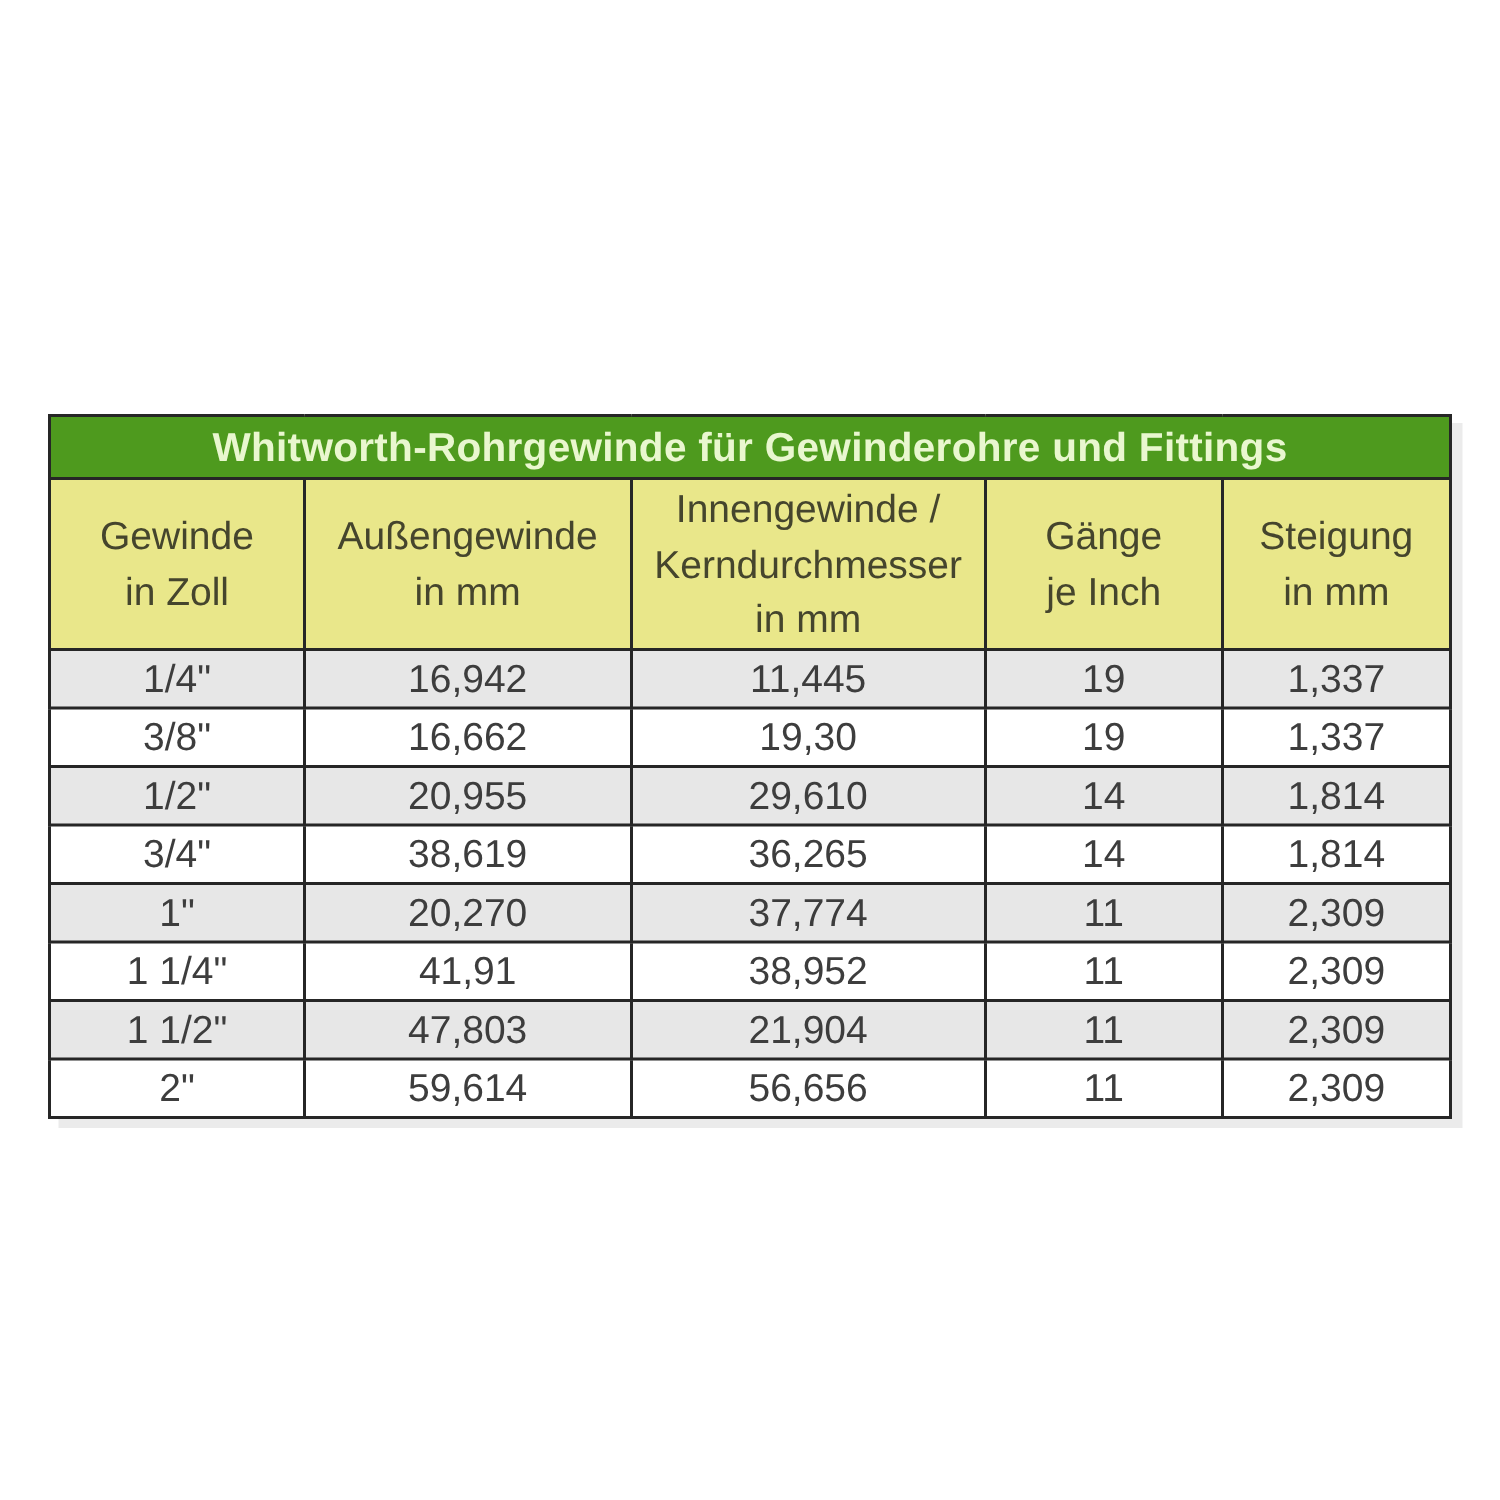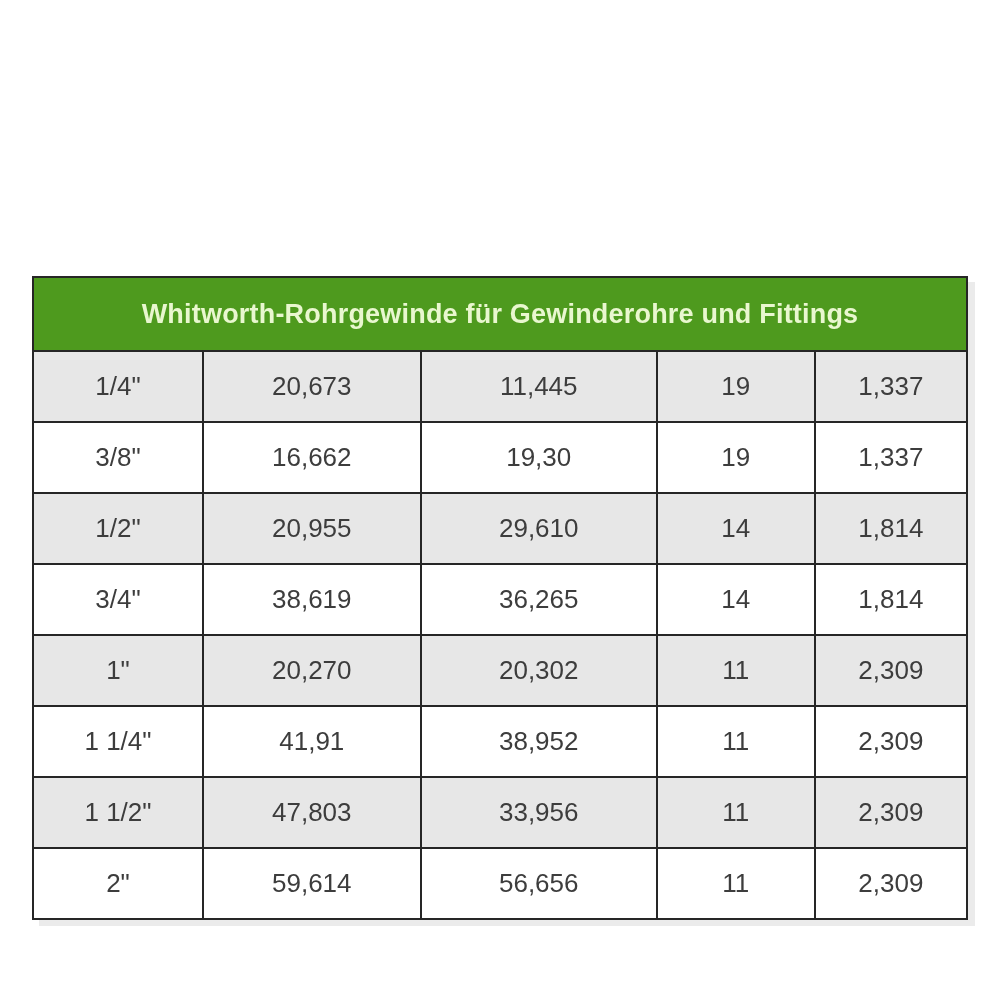--- a/index.html
+++ b/index.html
@@ -27,21 +27,21 @@
   table.spec-table {
     width: 100%;
     border-collapse: collapse;
     table-layout: fixed;
   }
   table.spec-table th,
   table.spec-table td {
     border: 2px solid #262626;
     text-align: center;
     vertical-align: middle;
-    padding: 16px;
+    padding: 0;
   }
   col.c1 { width: 18.2%; }
   col.c2 { width: 23.3%; }
   col.c3 { width: 25.3%; }
   col.c4 { width: 16.9%; }
   col.c5 { width: 16.3%; }
   .title-cell {
     background: #4e9a1e;
     color: #e9f7cf;
     font-weight: bold;
@@ -76,25 +76,38 @@
         <col class="c1">
           <col class="c2">
           <col class="c3">
           <col class="c4">
           <col class="c5">
       </colgroup>
       <thead>
         <tr>
           <th class="title-cell" colspan="5">Whitworth-Rohrgewinde für Gewinderohre und Fittings</th>
         </tr>
+        <tr>
+          <th class="header-cell">Gewinde
+in Zoll</th>
+          <th class="header-cell">Außengewinde
+in mm</th>
+          <th class="header-cell">Innengewinde /
+Kerndurchmesser
+in mm</th>
+          <th class="header-cell">Gänge
+je Inch</th>
+          <th class="header-cell">Steigung
+in mm</th>
+        </tr>
       </thead>
       <tbody>
         <tr>
           <td>1/4"</td>
-          <td>20,673</td>
+          <td>16,942</td>
           <td>11,445</td>
           <td>19</td>
           <td>1,337</td>
         </tr>
         <tr>
           <td>3/8"</td>
           <td>16,662</td>
           <td>19,30</td>
           <td>19</td>
           <td>1,337</td>
@@ -109,35 +122,35 @@
         <tr>
           <td>3/4"</td>
           <td>38,619</td>
           <td>36,265</td>
           <td>14</td>
           <td>1,814</td>
         </tr>
         <tr>
           <td>1"</td>
           <td>20,270</td>
-          <td>20,302</td>
+          <td>37,774</td>
           <td>11</td>
           <td>2,309</td>
         </tr>
         <tr>
           <td>1 1/4"</td>
           <td>41,91</td>
           <td>38,952</td>
           <td>11</td>
           <td>2,309</td>
         </tr>
         <tr>
           <td>1 1/2"</td>
           <td>47,803</td>
-          <td>33,956</td>
+          <td>21,904</td>
           <td>11</td>
           <td>2,309</td>
         </tr>
         <tr>
           <td>2"</td>
           <td>59,614</td>
           <td>56,656</td>
           <td>11</td>
           <td>2,309</td>
         </tr>

